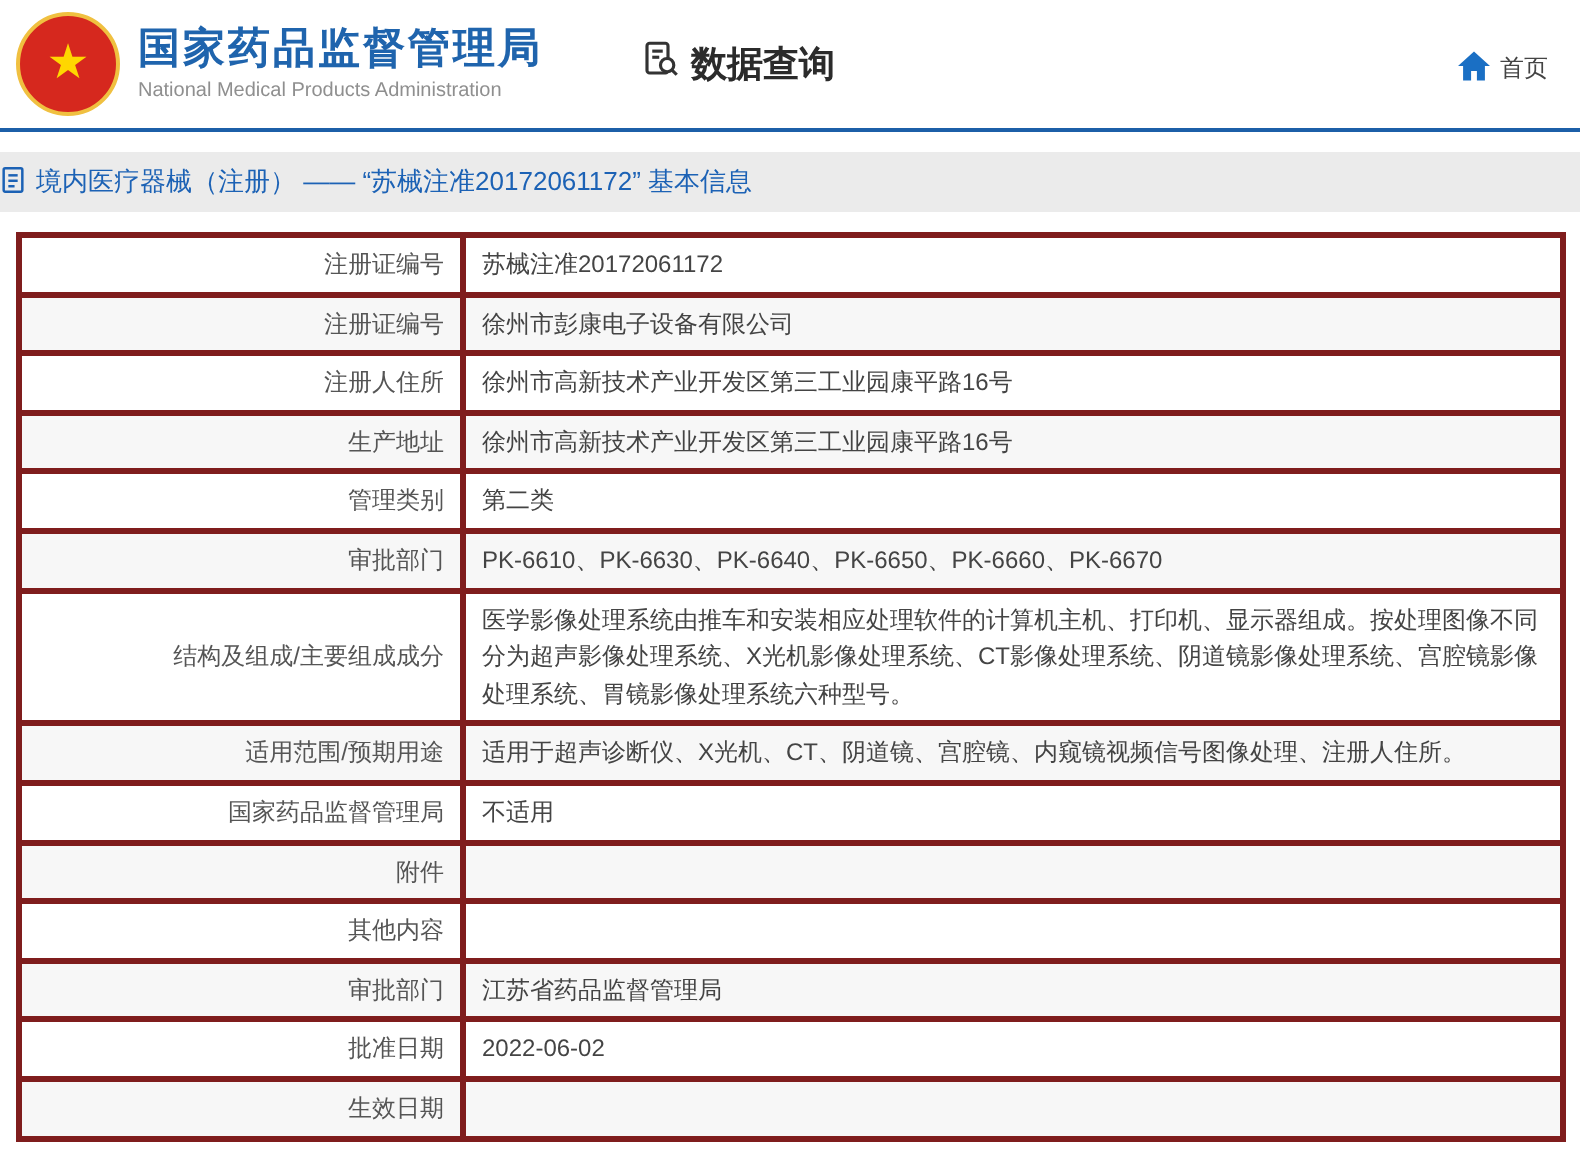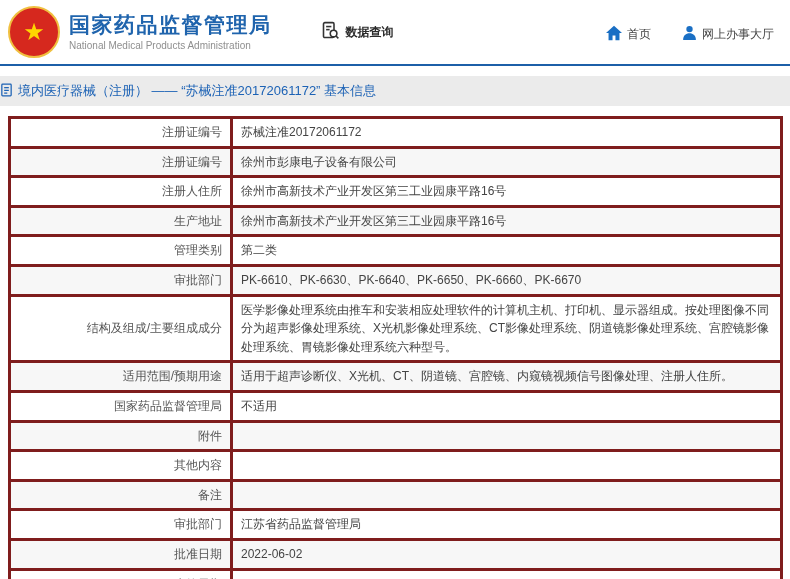--- a/index.html
+++ b/index.html
@@ -28,21 +28,21 @@
   .org-title {
     color:#1f64ad; font-size:21px; font-weight:bold; letter-spacing:1.5px;
     line-height:1.15;
   }
   .org-subtitle { color:#8f8f8f; font-size:10px; margin-top:2px; }
 
   .section-query {
     display:flex; align-items:center; gap:5px;
     margin-left:48px; cursor:pointer;
   }
-  .section-query .label { font-size:12px; color:#2b2b2b; font-weight:600; }
+  .section-query .label { font-size:18px; color:#2b2b2b; font-weight:600; }
 
   .header-nav { margin-left:auto; display:flex; gap:30px; }
   .nav-item {
     display:flex; flex-direction:row; align-items:center; gap:4px;
     font-size:12px; color:#444; cursor:pointer; padding-top:4px;
   }
 
   
   .breadcrumb-bar {
     margin-top:10px;
@@ -98,29 +98,20 @@
 
   <div class="header-nav">
     <div class="nav-item">
       <span>
         <svg width="18" height="16" viewBox="0 0 24 22" fill="#1a6fc4">
           <path d="M12 1 L23 11 H19.5 V21 H14 V14.5 H10 V21 H4.5 V11 H1 Z"></path>
         </svg>
       </span>
       <span>首页</span>
     </div>
-    <div class="nav-item">
-      <span>
-        <svg width="17" height="16" viewBox="0 0 24 22" fill="#1a6fc4">
-          <circle cx="12" cy="5.5" r="4.5"></circle>
-          <path d="M3 21 C3 14.5 7 11.5 12 11.5 C17 11.5 21 14.5 21 21 Z"></path>
-        </svg>
-      </span>
-      <span>网上办事大厅</span>
-    </div>
   </div>
 </div>
 
 <div class="breadcrumb-bar">
   <span>
     <svg width="13" height="14" viewBox="0 0 16 18" fill="none" stroke="#1c62b5" stroke-width="1.6">
       <rect x="2" y="1.5" width="12" height="15" rx="1"></rect>
       <line x1="5" y1="6" x2="11" y2="6"></line>
       <line x1="5" y1="9.5" x2="11" y2="9.5"></line>
       <line x1="5" y1="13" x2="9" y2="13"></line>
@@ -169,24 +160,20 @@
       </tr>
       <tr>
         <td class="label">附件</td>
         <td class="value"></td>
       </tr>
       <tr>
         <td class="label">其他内容</td>
         <td class="value"></td>
       </tr>
       <tr>
-        <td class="label">备注</td>
-        <td class="value"></td>
-      </tr>
-      <tr>
         <td class="label">审批部门</td>
         <td class="value">江苏省药品监督管理局</td>
       </tr>
       <tr>
         <td class="label">批准日期</td>
         <td class="value">2022-06-02</td>
       </tr>
       <tr>
         <td class="label">生效日期</td>
         <td class="value"></td>

